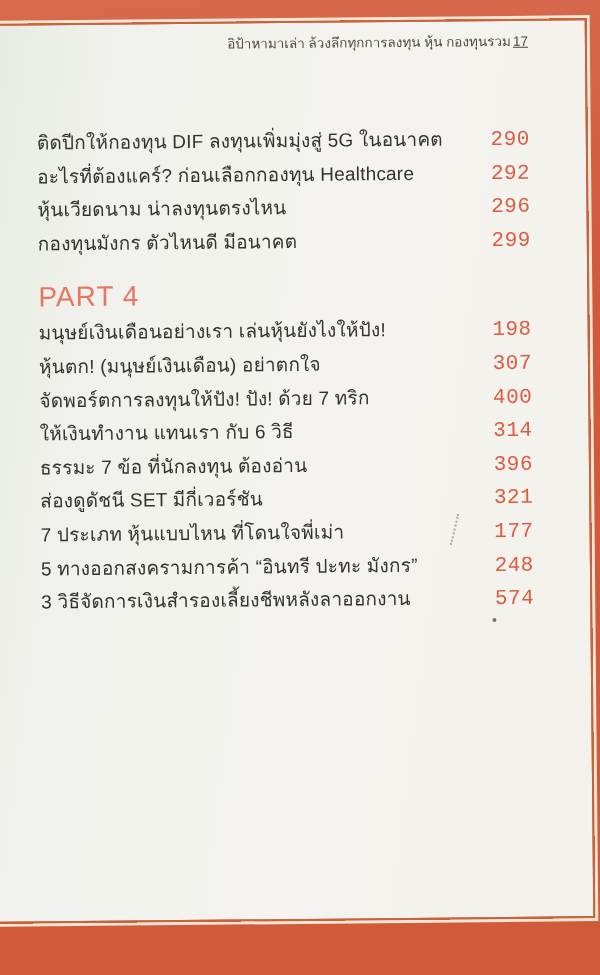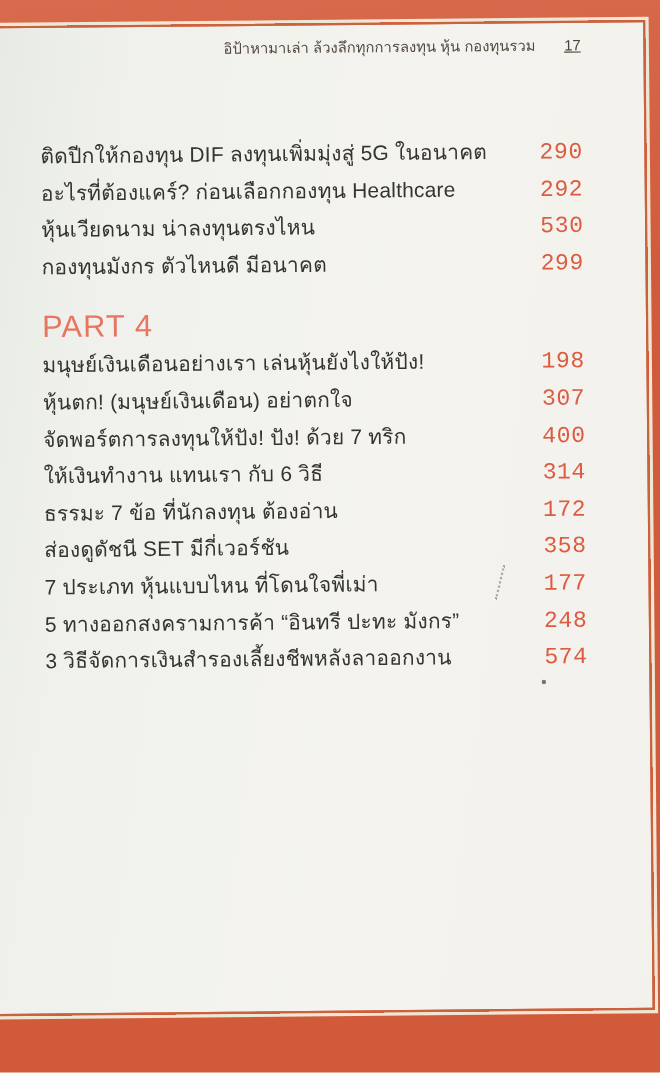--- a/index.html
+++ b/index.html
@@ -29,21 +29,21 @@
   }
   .running-head {
     position: absolute;
     top: 9px;
     right: 57px;
     font-size: 13.5px;
     color: #52493f;
     white-space: nowrap;
   }
   .running-head .pagenum {
-    margin-left: 26px;
+    margin-left: 2px;
     color: #4a443c;
     text-decoration: underline;
   }
   .toc {
     position: absolute;
     left: 46px;
     right: 56px;
     top: 102px;
   }
   .toc-row {
@@ -107,21 +107,21 @@
       <div class="toc-row">
     <span class="toc-title">ติดปีกให้กองทุน DIF ลงทุนเพิ่มมุ่งสู่ 5G ในอนาคต</span>
     <span class="toc-page">290</span>
   </div>
       <div class="toc-row">
     <span class="toc-title">อะไรที่ต้องแคร์? ก่อนเลือกกองทุน Healthcare</span>
     <span class="toc-page">292</span>
   </div>
       <div class="toc-row">
     <span class="toc-title">หุ้นเวียดนาม น่าลงทุนตรงไหน</span>
-    <span class="toc-page">530</span>
+    <span class="toc-page">296</span>
   </div>
       <div class="toc-row">
     <span class="toc-title">กองทุนมังกร ตัวไหนดี มีอนาคต</span>
     <span class="toc-page">299</span>
   </div>
       <h2 class="part-heading">PART 4</h2>
       <div class="toc-row">
     <span class="toc-title">มนุษย์เงินเดือนอย่างเรา เล่นหุ้นยังไงให้ปัง!</span>
     <span class="toc-page">198</span>
   </div>
@@ -132,25 +132,25 @@
       <div class="toc-row">
     <span class="toc-title">จัดพอร์ตการลงทุนให้ปัง! ปัง! ด้วย 7 ทริก</span>
     <span class="toc-page">400</span>
   </div>
       <div class="toc-row">
     <span class="toc-title">ให้เงินทำงาน แทนเรา กับ 6 วิธี</span>
     <span class="toc-page">314</span>
   </div>
       <div class="toc-row">
     <span class="toc-title">ธรรมะ 7 ข้อ ที่นักลงทุน ต้องอ่าน</span>
-    <span class="toc-page">172</span>
+    <span class="toc-page">396</span>
   </div>
       <div class="toc-row">
     <span class="toc-title">ส่องดูดัชนี SET มีกี่เวอร์ชัน</span>
-    <span class="toc-page">358</span>
+    <span class="toc-page">321</span>
   </div>
       <div class="toc-row">
     <span class="toc-title">7 ประเภท หุ้นแบบไหน ที่โดนใจพี่เม่า</span>
     <span class="toc-page">177</span>
   </div>
       <div class="toc-row">
     <span class="toc-title">5 ทางออกสงครามการค้า “อินทรี ปะทะ มังกร”</span>
     <span class="toc-page">248</span>
   </div>
       <div class="toc-row">

